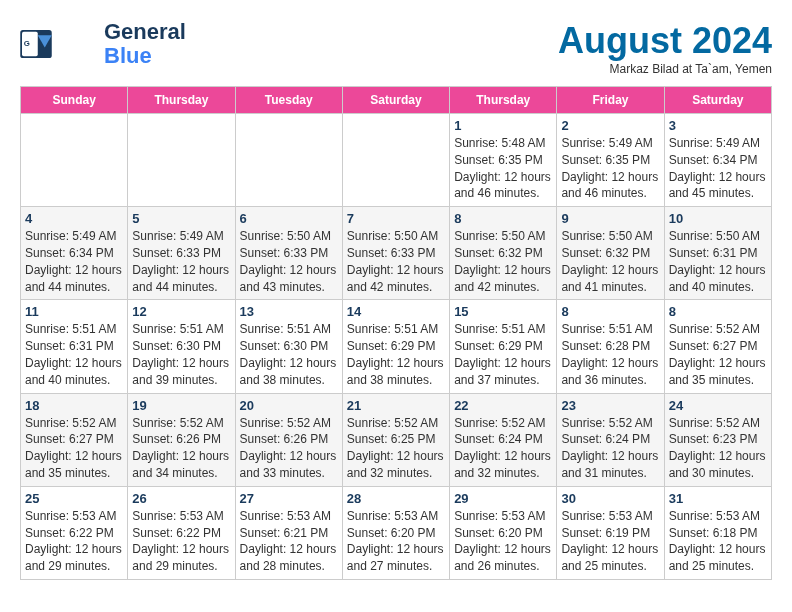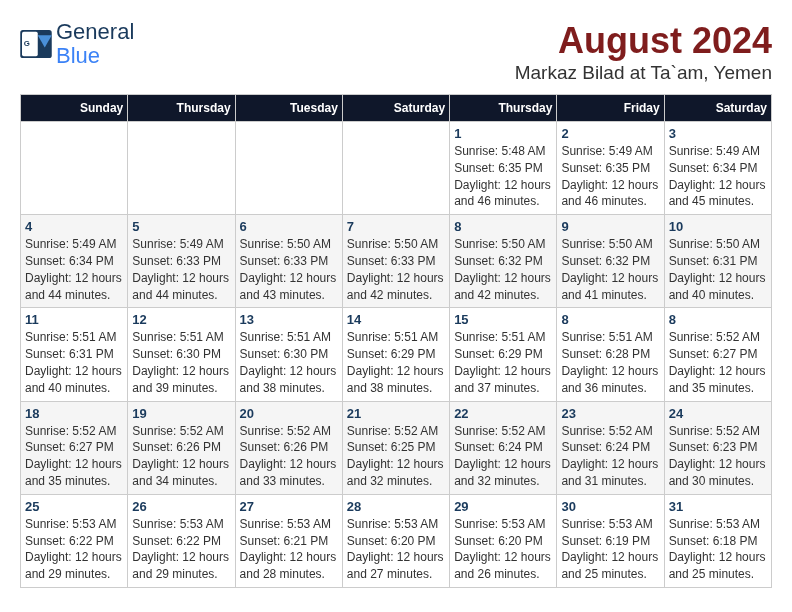--- a/index.html
+++ b/index.html
@@ -15,55 +15,56 @@
       justify-content: space-between;
       align-items: flex-start;
       margin-bottom: 10px;
     }
     .logo {
       display: flex;
       align-items: center;
     }
     .logo-text {
       font-size: 22px;
-      font-weight: normal;
+      font-weight: bold;
       color: #1a3a5c;
       line-height: 1.1;
+      margin-left: 48px;
     }
     .logo-text span {
       color: #3b82f6;
     }
     .logo-icon {
       width: 32px;
       height: 28px;
       margin-right: 4px;
       position: relative;
     }
     .title-area {
       text-align: right;
     }
     .main-title {
       font-size: 36px;
       font-weight: bold;
-      color: #7f1d1d;
+      color: #0369a1;
     }
     .subtitle {
-      font-size: 19px;
+      font-size: 12px;
       color: #333;
     }
     table {
       width: 100%;
       border-collapse: collapse;
       font-size: 11px;
     }
     thead tr th {
-      background-color: #0f172a;
+      background-color: #ec4899;
       color: #fff;
       padding: 6px 4px;
-      text-align: right;
+      text-align: center;
       font-size: 12px;
       border: 1px solid #ccc;
     }
     tbody tr td {
       border: 1px solid #ccc;
       padding: 4px;
       vertical-align: top;
       width: calc(100% / 7);
       min-height: 80px;
       height: 80px;

